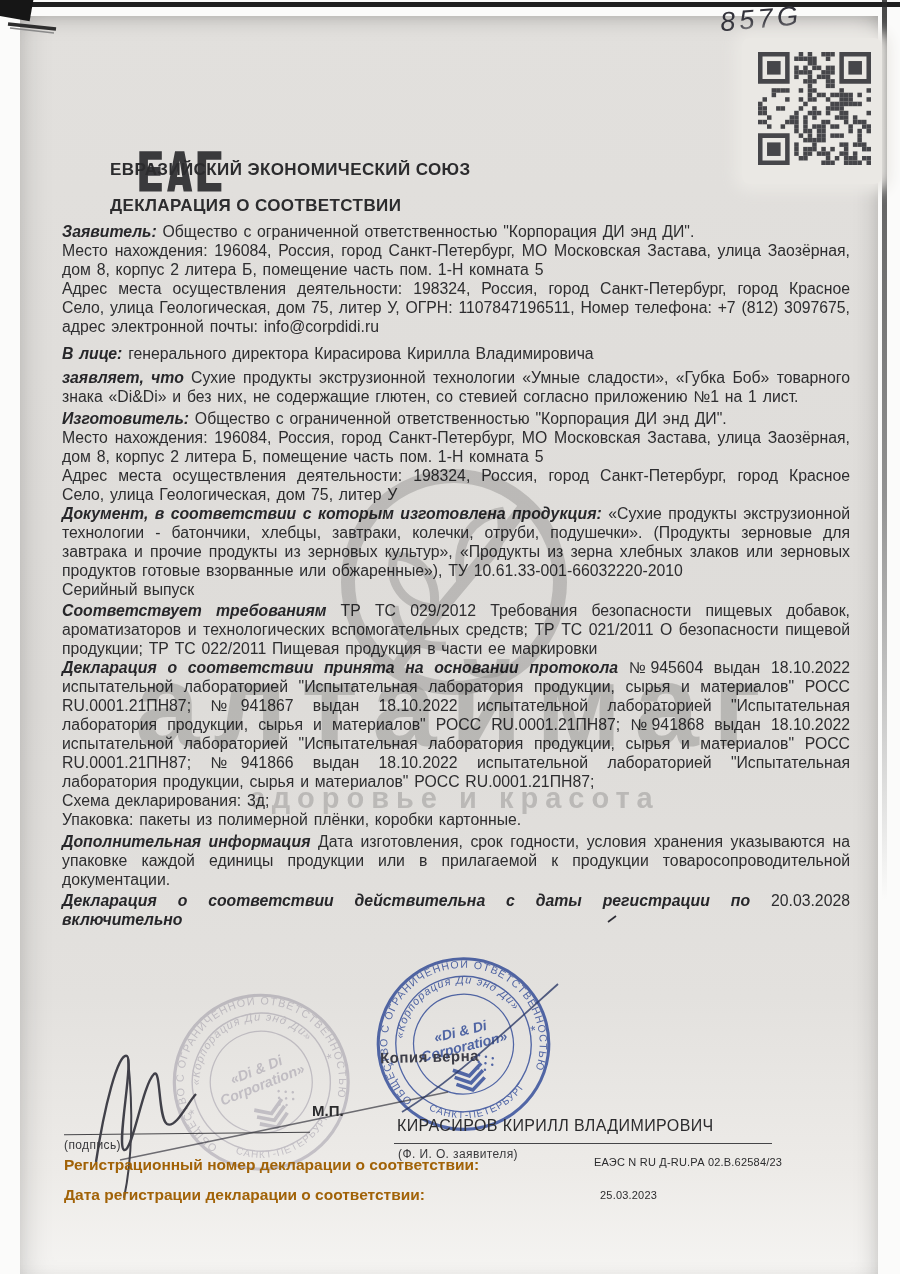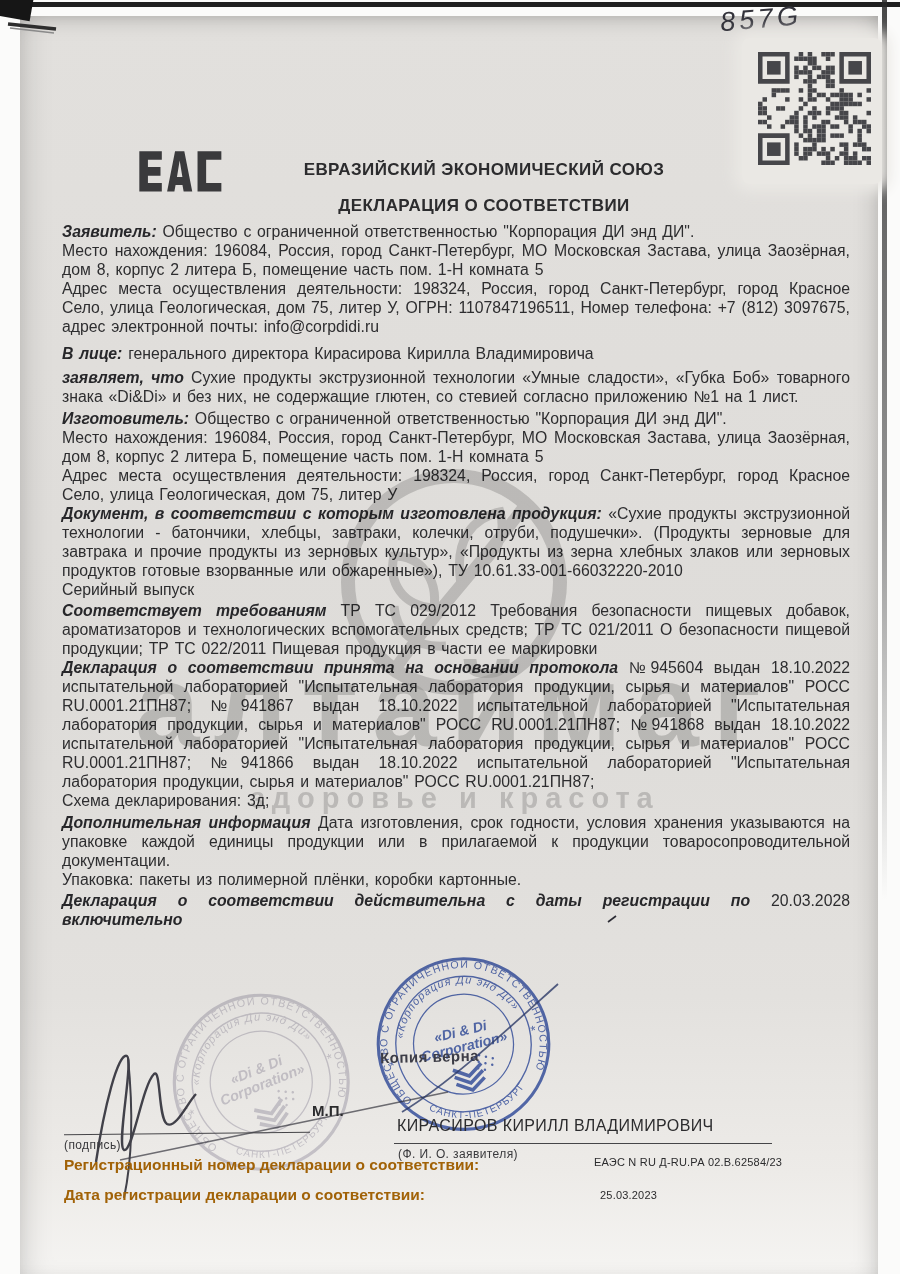--- a/index.html
+++ b/index.html
@@ -23,21 +23,21 @@
     position:absolute;left:720px;top:2px;width:120px;
     font-style:italic;font-size:27px;letter-spacing:4px;color:#33333b;
     transform:rotate(-5deg);font-weight:500;
   }
 
   .qr-pad{position:absolute;left:742px;top:38px;width:140px;height:146px;background:#eae8e4;border-radius:8px;box-shadow:0 0 14px 8px #eae8e4;}
   .qr{position:absolute;left:758px;top:52px;}
 
   .eac-logo{position:absolute;left:138px;top:136px;}
 
-  .title{position:absolute;left:104px;width:760px;text-align:center;
+  .title{position:absolute;left:110px;width:760px;text-align:left;
     font-weight:bold;font-size:17px;letter-spacing:.4px;color:#2c2c2e;}
   .title.t1{top:160px;}
   .title.t2{top:196px;}
 
   .doc-body{
     position:absolute;left:62px;top:222px;width:788px;
     font-size:15.8px;line-height:19px;color:#2d2d2f;text-align:justify;word-spacing:1.4px;
   }
   .doc-body p{margin:0;}
   .doc-body b{font-weight:bold;color:#27272a;font-style:italic;}
@@ -310,22 +310,22 @@
     <p style="margin-top: 8px;"><b>В лице: </b><span>генерального директора Кирасирова Кирилла Владимировича</span></p>
     <p style="margin-top: 5px;"><b>заявляет, что </b><span>Сухие продукты экструзионной технологии «Умные сладости», «Губка Боб» товарного знака «Di&amp;Di» и без них, не содержащие глютен, со стевией согласно приложению №1 на 1 лист.</span></p>
     <p style="margin-top: 3px;"><b>Изготовитель: </b><span>Общество с ограниченной ответственностью "Корпорация ДИ энд ДИ".</span></p>
     <p style="margin-top: 0px;"><span>Место нахождения: 196084, Россия, город Санкт-Петербург, МО Московская Застава, улица Заозёрная, дом 8, корпус 2 литера Б, помещение часть пом. 1-Н комната 5</span></p>
     <p style="margin-top: 0px;"><span>Адрес места осуществления деятельности: 198324, Россия, город Санкт-Петербург, город Красное Село, улица Геологическая, дом 75, литер У</span></p>
     <p style="margin-top: 0px;"><b>Документ, в соответствии с которым изготовлена продукция: </b><span>«Сухие продукты экструзионной технологии - батончики, хлебцы, завтраки, колечки, отруби, подушечки». (Продукты зерновые для завтрака и прочие продукты из зерновых культур», «Продукты из зерна хлебных злаков или зерновых продуктов готовые взорванные или обжаренные»), ТУ 10.61.33-001-66032220-2010</span></p>
     <p style="margin-top: 0px;"><span>Серийный выпуск</span></p>
     <p style="margin-top: 2px;"><b>Соответствует требованиям </b><span>ТР ТС 029/2012 Требования безопасности пищевых добавок, ароматизаторов и технологических вспомогательных средств; ТР ТС 021/2011 О безопасности пищевой продукции; ТР ТС 022/2011 Пищевая продукция в части ее маркировки</span></p>
     <p style="margin-top: 0px;"><b>Декларация о соответствии принята на основании протокола </b><span>№945604 выдан 18.10.2022 испытательной лабораторией "Испытательная лаборатория продукции, сырья и материалов" РОСС RU.0001.21ПН87; №941867 выдан 18.10.2022 испытательной лабораторией "Испытательная лаборатория продукции, сырья и материалов" РОСС RU.0001.21ПН87; №941868 выдан 18.10.2022 испытательной лабораторией "Испытательная лаборатория продукции, сырья и материалов" РОСС RU.0001.21ПН87; №941866 выдан 18.10.2022 испытательной лабораторией "Испытательная лаборатория продукции, сырья и материалов" РОСС RU.0001.21ПН87;</span></p>
     <p style="margin-top: 0px;"><span>Схема декларирования: 3д;</span></p>
+    <p style="margin-top: 0px;"><span>Упаковка: пакеты из полимерной плёнки, коробки картонные.</span></p>
     <p style="margin-top: 3px;"><b>Дополнительная информация </b><span>Дата изготовления, срок годности, условия хранения указываются на упаковке каждой единицы продукции или в прилагаемой к продукции товаросопроводительной документации.</span></p>
-    <p style="margin-top: 0px;"><span>Упаковка: пакеты из полимерной плёнки, коробки картонные.</span></p>
     <p style="margin-top: 2px;"><b>Декларация о соответствии действительна с даты регистрации по </b><span>20.03.2028 </span><b>включительно</b></p>
   </div>
 
 <div class="watermark">
   <svg class="wm-logo" width="240" height="240" viewBox="-120 -120 240 240">
     <g stroke="#9d9d9d" fill="none">
       <circle r="106" stroke-width="14"></circle>
       <path d="M-58 86 C -20 30, 30 -20, 72 -78" stroke-width="12"></path>
       <path d="M-20 26 C -52 24, -66 0, -60 -26 C -34 -26, -16 -4, -20 26 Z" stroke-width="9"></path>
       <path d="M6 -6 C 2 -42, 18 -64, 46 -70 C 54 -44, 38 -16, 6 -6 Z" stroke-width="9"></path>

